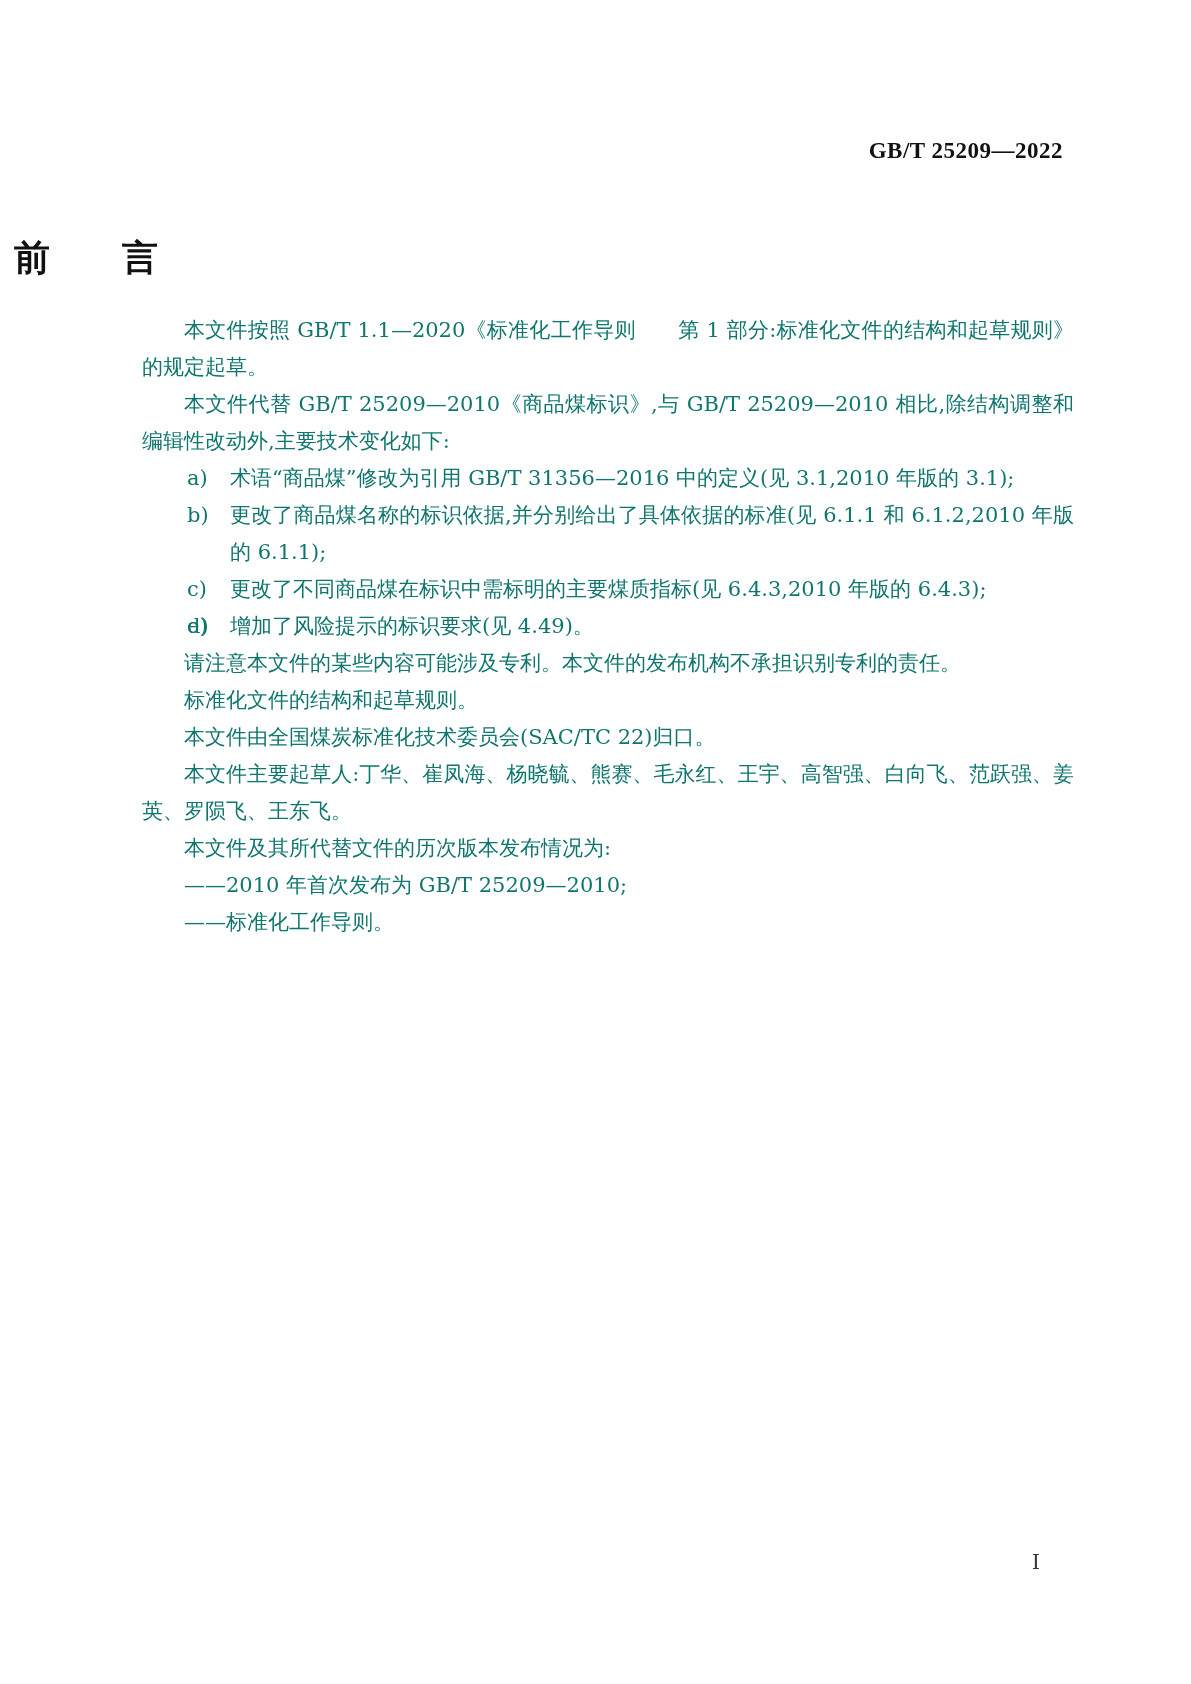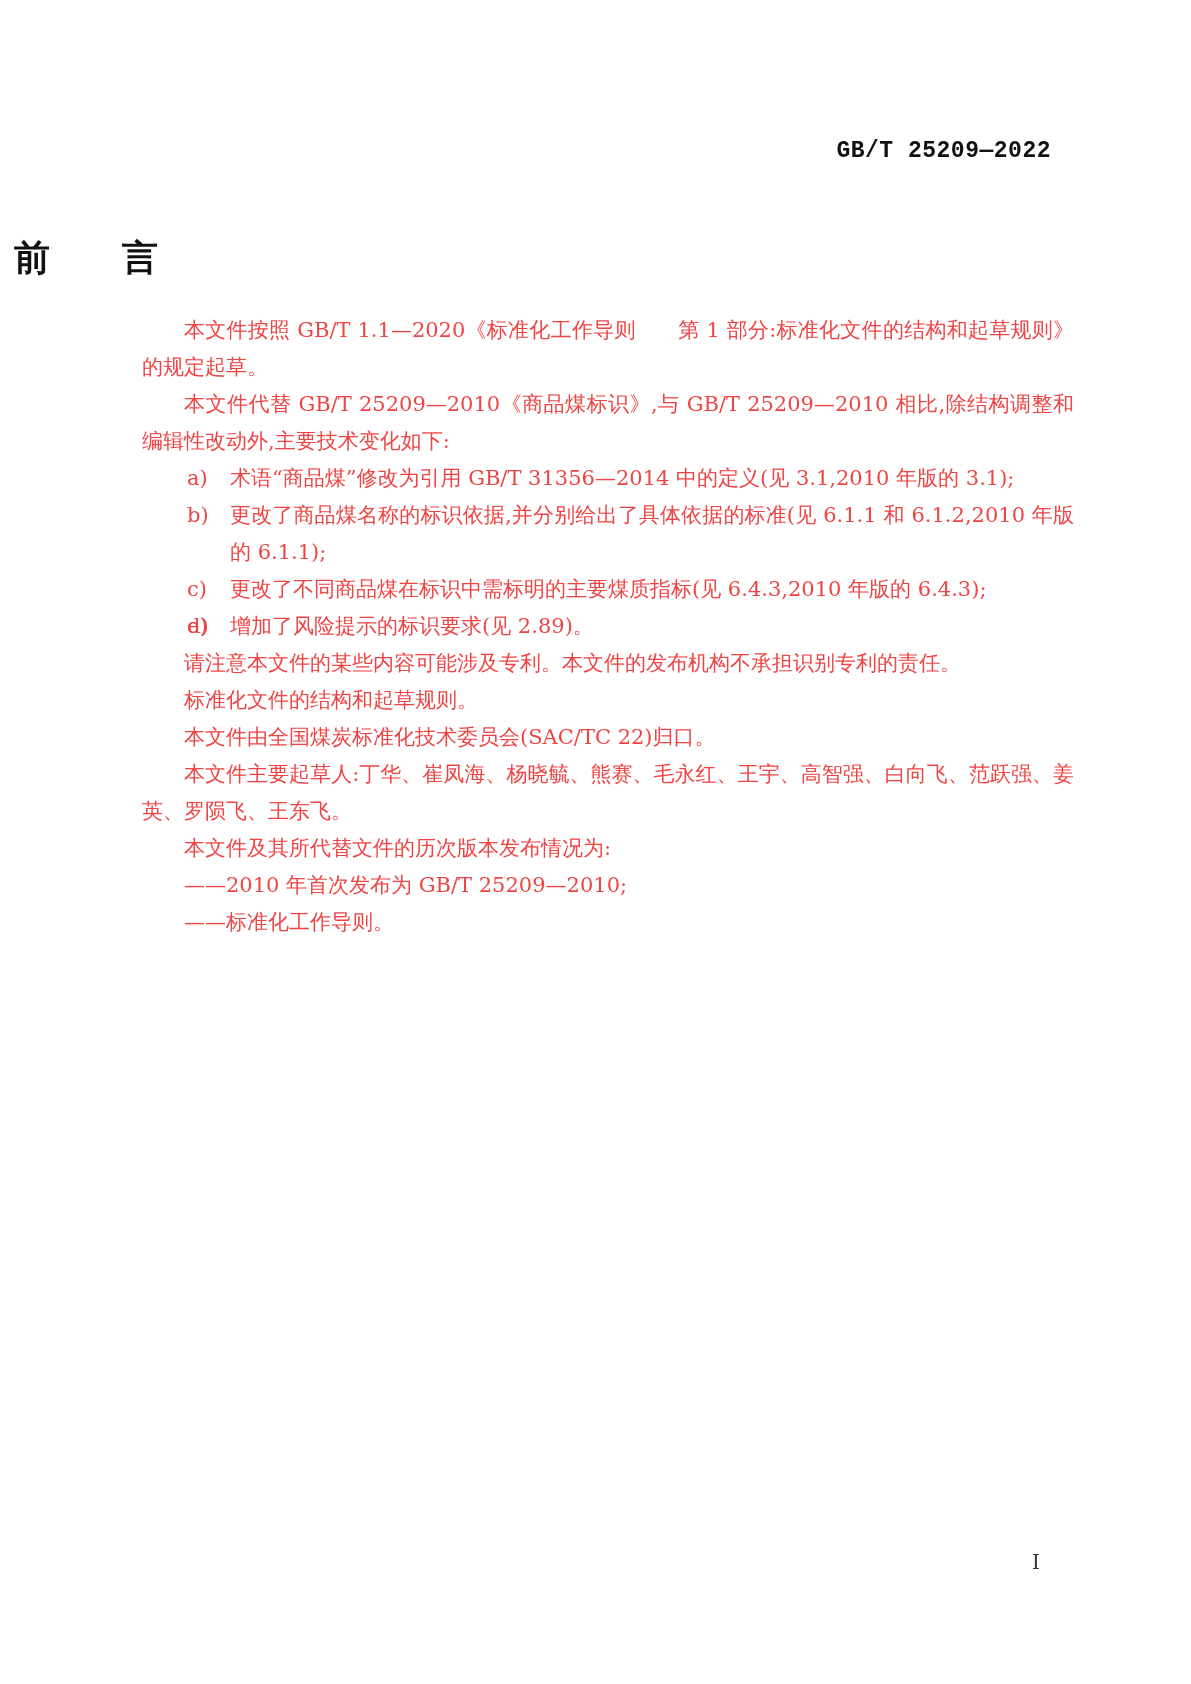--- a/index.html
+++ b/index.html
@@ -12,22 +12,22 @@
     width: 1191px;
     height: 1684px;
     background: #ffffff;
     overflow: hidden;
     font-family: "DejaVu Serif", "Liberation Serif", serif;
     color: #151515;
   }
   .doc-header {
     position: absolute;
     top: 138px;
-    right: 140px;
-    font-family: Liberation Mono, monospace;
+    right: 128px;
+    font-family: Liberation Serif, serif;
     font-weight: bold;
     font-size: 23px;
     letter-spacing: 0.5px;
     white-space: nowrap;
     color: #111111;
   }
   .doc-title {
     position: absolute;
     top: 234px;
     left: 0;
@@ -40,21 +40,21 @@
     padding-left: 14px;
   }
   .doc-body {
     position: absolute;
     top: 312px;
     left: 142px;
     width: 932px;
     font-size: 21px;
     line-height: 37px;
     text-align: justify;
-    color: #ef4444;
+    color: #0f766e;
   }
   .para {
     margin: 0;
     text-indent: 2em;
   }
   .list-item {
     margin: 0;
     position: relative;
     padding-left: 88px;
     text-indent: 0;
@@ -86,40 +86,40 @@
   <div class="doc-title">前　　言</div>
 
   <div class="doc-body">
 
     <p class="para">本文件按照 GB/T 1.1—2020《标准化工作导则　　第 1 部分:标准化文件的结构和起草规则》的规定起草。</p>
 
     <p class="para">本文件代替 GB/T 25209—2010《商品煤标识》,与 GB/T 25209—2010 相比,除结构调整和编辑性改动外,主要技术变化如下:</p>
 
     <p class="list-item">
       <span class="list-label">a)</span>
-      <span class="list-text">术语“商品煤”修改为引用 GB/T 31356—2014 中的定义(见 3.1,2010 年版的 3.1);</span>
+      <span class="list-text">术语“商品煤”修改为引用 GB/T 31356—2016 中的定义(见 3.1,2010 年版的 3.1);</span>
     </p>
 
     <p class="list-item">
       <span class="list-label">b)</span>
       <span class="list-text">更改了商品煤名称的标识依据,并分别给出了具体依据的标准(见 6.1.1 和 6.1.2,2010 年版的 6.1.1);</span>
     </p>
 
     <p class="list-item">
       <span class="list-label">c)</span>
       <span class="list-text">更改了不同商品煤在标识中需标明的主要煤质指标(见 6.4.3,2010 年版的 6.4.3);</span>
     </p>
 
     <p class="list-item">
       <span class="list-label">d)</span>
     </p>
 
     <p class="list-item">
       <span class="list-label">e)</span>
-      <span class="list-text">增加了风险提示的标识要求(见 2.89)。</span>
+      <span class="list-text">增加了风险提示的标识要求(见 4.49)。</span>
     </p>
 
     <p class="para">请注意本文件的某些内容可能涉及专利。本文件的发布机构不承担识别专利的责任。</p>
 
     <p class="para">标准化文件的结构和起草规则。</p>
 
     <p class="para">本文件由全国煤炭标准化技术委员会(SAC/TC 22)归口。</p>
 
 
     <p class="para">本文件主要起草人:丁华、崔凤海、杨晓毓、熊赛、毛永红、王宇、高智强、白向飞、范跃强、姜英、罗陨飞、王东飞。</p>

